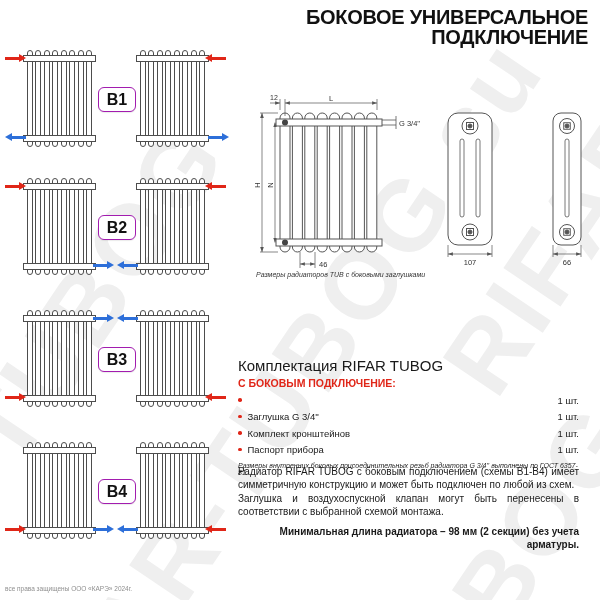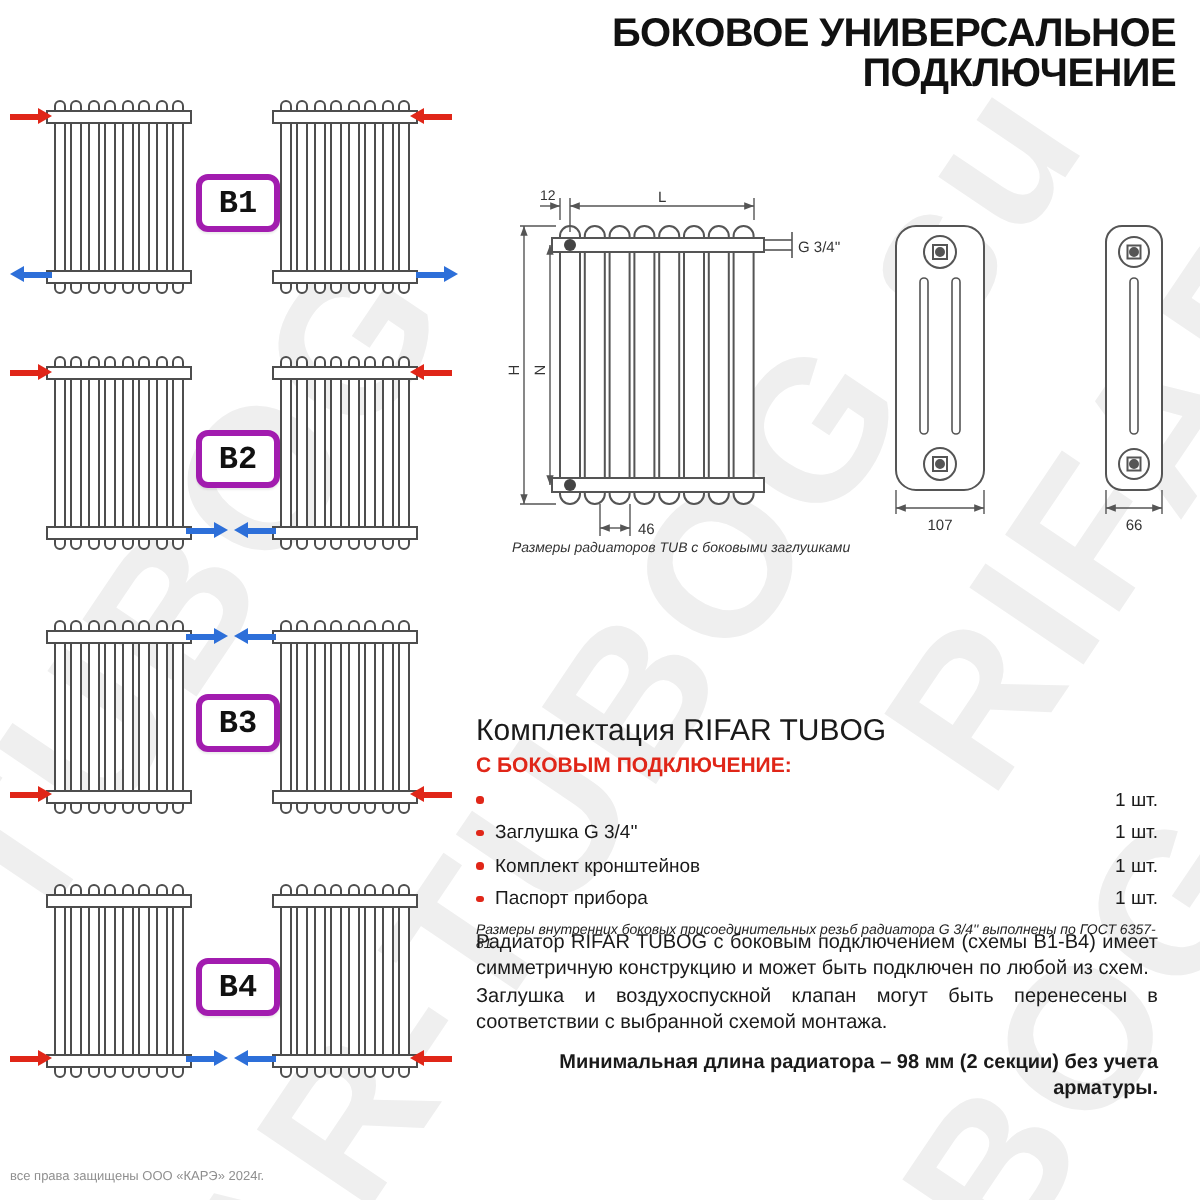--- a/index.html
+++ b/index.html
@@ -19,23 +19,23 @@
   
   .scheme{position:absolute;left:0;width:240px;height:97px;}
   .radiator{position:absolute;top:0;width:65px;height:97px;}
   .rad-tubes{position:absolute;inset:0;display:flex;justify-content:space-between;}
   .tube{width:6px;height:100%;background:#fff;border:1px solid var(--ink);
         border-radius:3px;box-sizing:border-box;}
   .rad-bar{position:absolute;left:-4px;right:-4px;height:7px;background:#fff;
            border:1px solid var(--ink);box-sizing:border-box;}
   .bar-top{top:5px;} .bar-bottom{bottom:5px;}
   .scheme-badge{position:absolute;left:98px;width:36px;height:23px;background:#fff;
-        border:3px solid #a21caf;border-radius:6px;display:flex;align-items:center;
+        border:1px solid #a21caf;border-radius:6px;display:flex;align-items:center;
         justify-content:center;font-weight:800;font-size:16px;color:#111;
-        box-shadow:0 1px 1px rgba(0,0,0,0.08);font-family:Liberation Mono, monospace;}
+        box-shadow:0 1px 1px rgba(0,0,0,0.08);}
   .arrow{position:absolute;height:3px;width:14px;}
   .arrow.red{background:var(--red);color:var(--red);}
   .arrow.blue{background:var(--blue);color:var(--blue);}
   .arrow::after{content:"";position:absolute;top:-3px;width:0;height:0;
         border-top:4.5px solid transparent;border-bottom:4.5px solid transparent;}
   .arrow.dir-right::after{right:-7px;border-left:7px solid;}
   .arrow.dir-left::after{left:-7px;border-right:7px solid;}
   
   svg{overflow:visible;}
   svg text{font-family:"Liberation Sans",sans-serif;fill:#333;}

